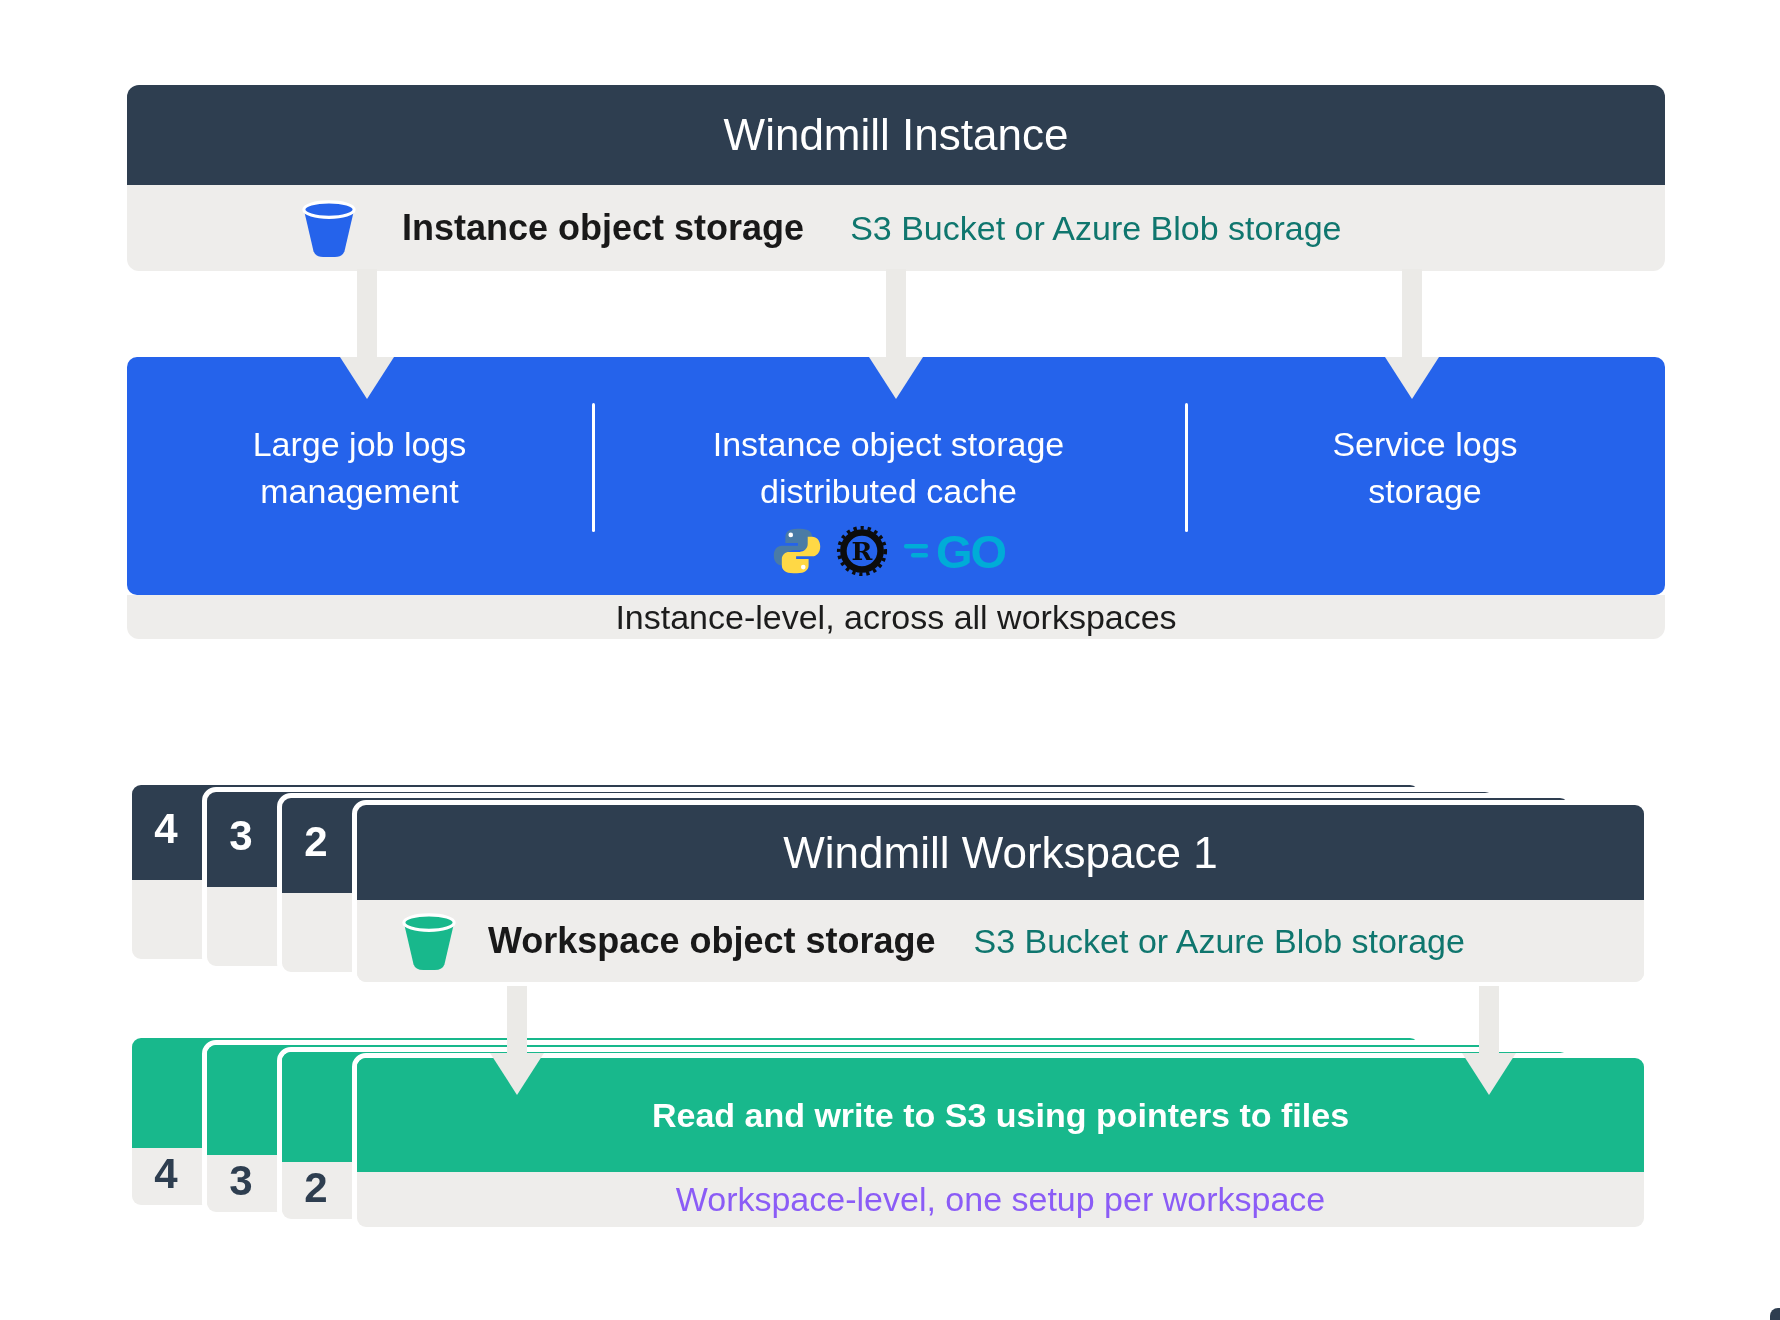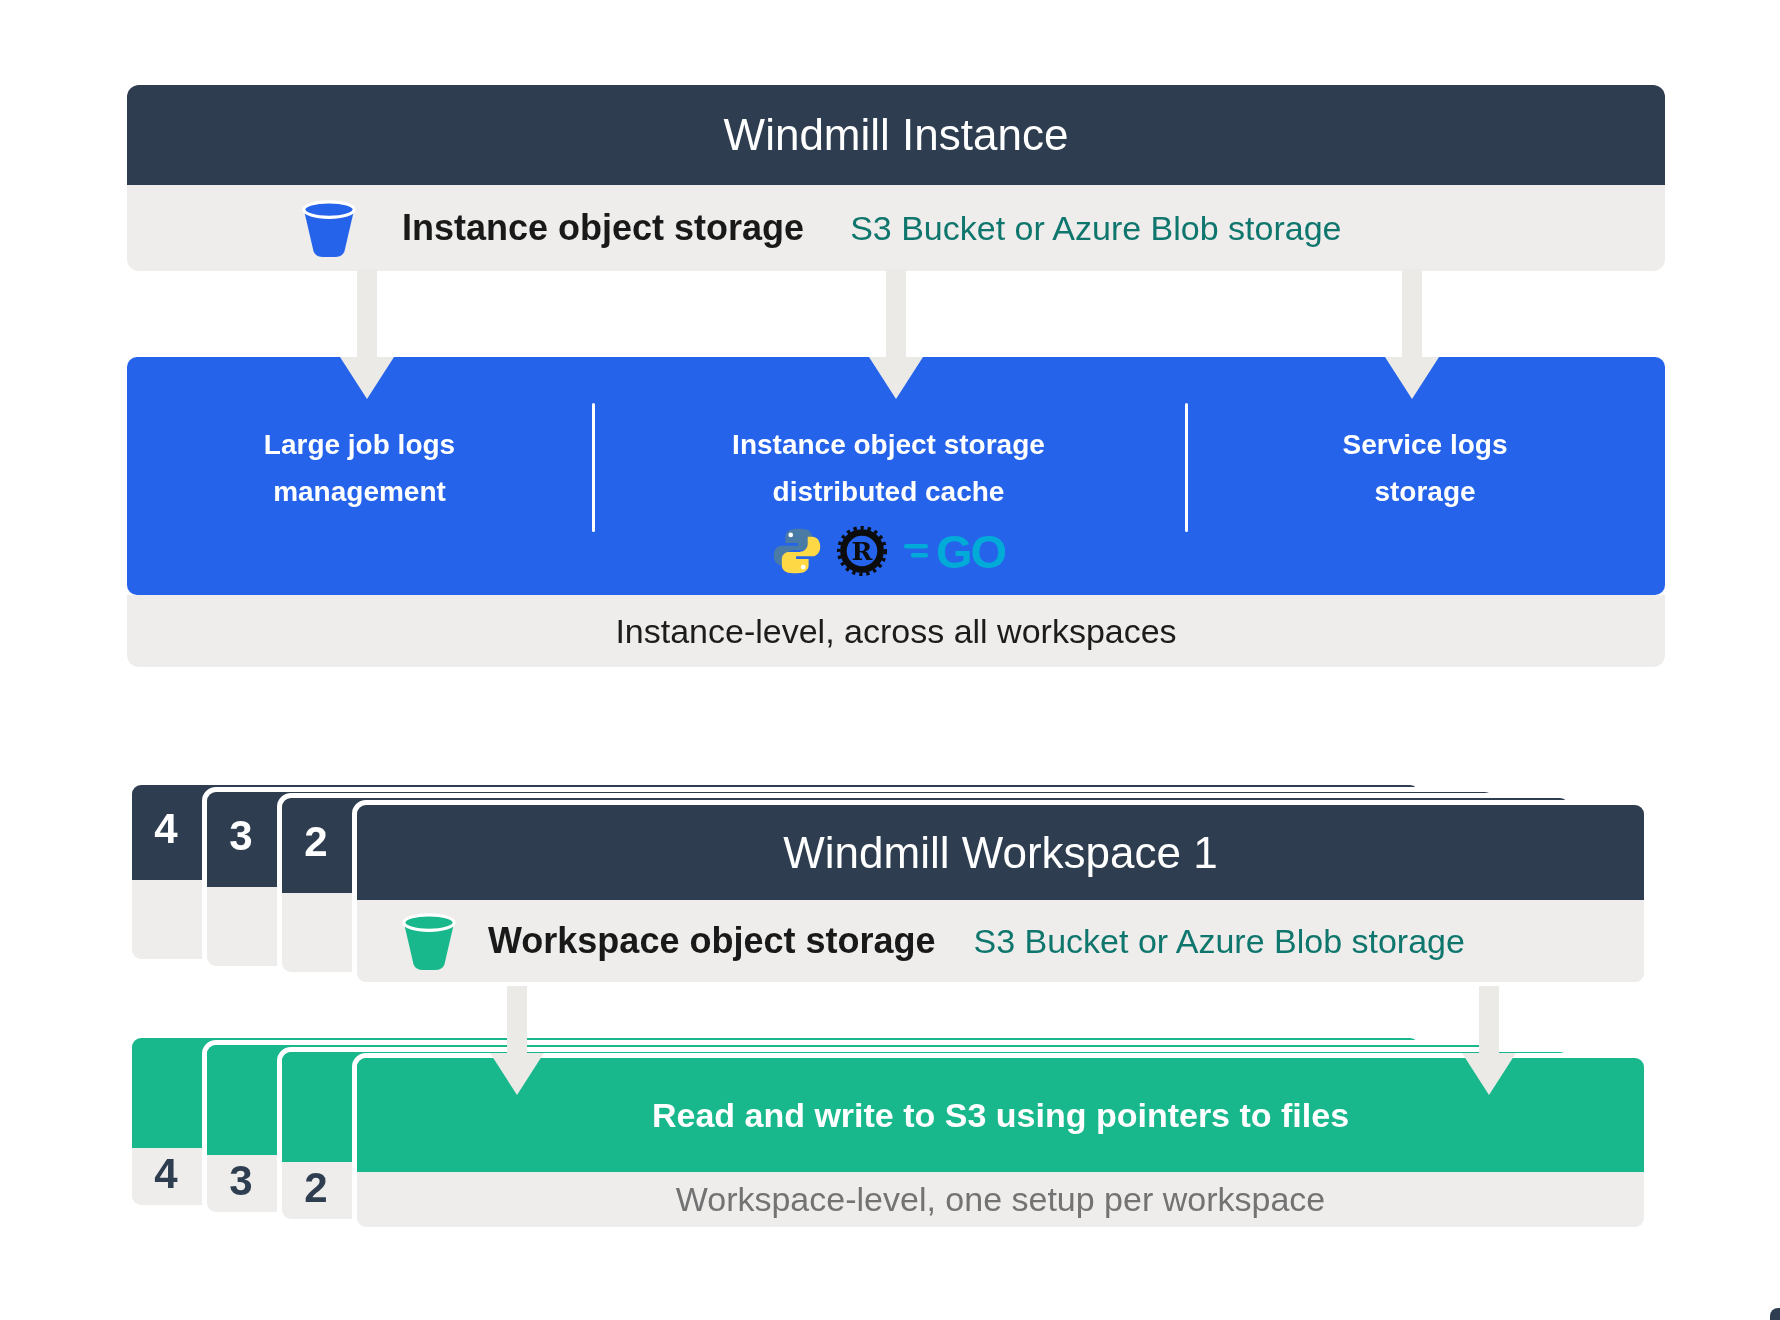--- a/index.html
+++ b/index.html
@@ -23,33 +23,33 @@
 
   
   .arrow-bar{position:absolute;width:20px;background:#ebeae7;z-index:25;}
   .arrow-tip{position:absolute;width:0;height:0;border-left:27px solid transparent;
              border-right:27px solid transparent;border-top:42px solid #ebeae7;z-index:25;}
 
   
   .blue-box{left:127px;top:357px;width:1538px;height:238px;background:#2563eb;border-radius:10px;
             display:flex;}
   .feature{padding-top:64px;text-align:center;}
-  .feature-text span{display:block;color:#ffffff;font-size:28px;font-weight:700;line-height:47px;text-align:center;}
+  .feature-text span{display:block;color:#ffffff;font-size:34px;font-weight:400;line-height:47px;text-align:center;}
   .col1{width:465px;}
   .col2{width:593px;}
   .col3{width:480px;}
   .vdiv{position:absolute;top:46px;width:3px;height:129px;background:#ffffff;border-radius:2px;}
   .vdiv.d1{left:465px;}
   .vdiv.d2{left:1058px;}
   .lang-icons{margin-top:7px;display:flex;align-items:center;justify-content:center;gap:14px;height:58px;}
   .go-wrap{display:flex;align-items:center;gap:4px;}
   .go-text{color:#00acd7;font-size:47px;font-weight:800;letter-spacing:-2px;line-height:47px;}
 
   
-  .inst-caption{left:127px;top:595px;width:1538px;height:72px;background:#eeedeb;
+  .inst-caption{left:127px;top:595px;width:1538px;height:44px;background:#eeedeb;
                 border-radius:0 0 12px 12px;display:flex;align-items:center;justify-content:center;
                 font-size:34px;color:#1c1c1c;}
 
   
   .ws-card{position:absolute;width:1297px;box-sizing:border-box;border:5px solid #ffffff;
            border-radius:14px;overflow:hidden;background:#eeedeb;}
   .ws-head{height:95px;background:#2e3e50;position:relative;}
   .ws-card.main .ws-head{display:flex;align-items:center;justify-content:center;}
   .stack-num{position:absolute;left:8px;top:20px;width:52px;text-align:center;
              color:#ffffff;font-size:42px;font-weight:700;line-height:48px;}
@@ -57,21 +57,21 @@
 
   
   .g-card{position:absolute;width:1297px;box-sizing:border-box;border:5px solid #ffffff;
           border-radius:14px;overflow:hidden;display:flex;flex-direction:column;}
   .g-top{flex:1;background:#18b88c;display:flex;align-items:center;justify-content:center;}
   .g-bottom{height:57px;background:#eeedeb;position:relative;display:flex;align-items:center;justify-content:center;}
   .g-card.main .g-bottom{height:55px;}
   .g-num{position:absolute;left:8px;top:2px;width:52px;text-align:center;
          color:#2e3e50;font-size:42px;font-weight:700;line-height:48px;}
   .g-action{color:#ffffff;font-size:34px;font-weight:700;}
-  .g-caption{font-size:34px;color:#737373;}
+  .g-caption{font-size:34px;color:#8b5cf6;}
 
   .corner-sliver{left:1770px;top:1308px;width:10px;height:12px;background:#2e3e50;border-radius:8px 0 0 0;}
 </style>
 </head>
 <body>
 
 <div id="page">
 
   <section class="abs inst-card">
     <div class="card-header">

